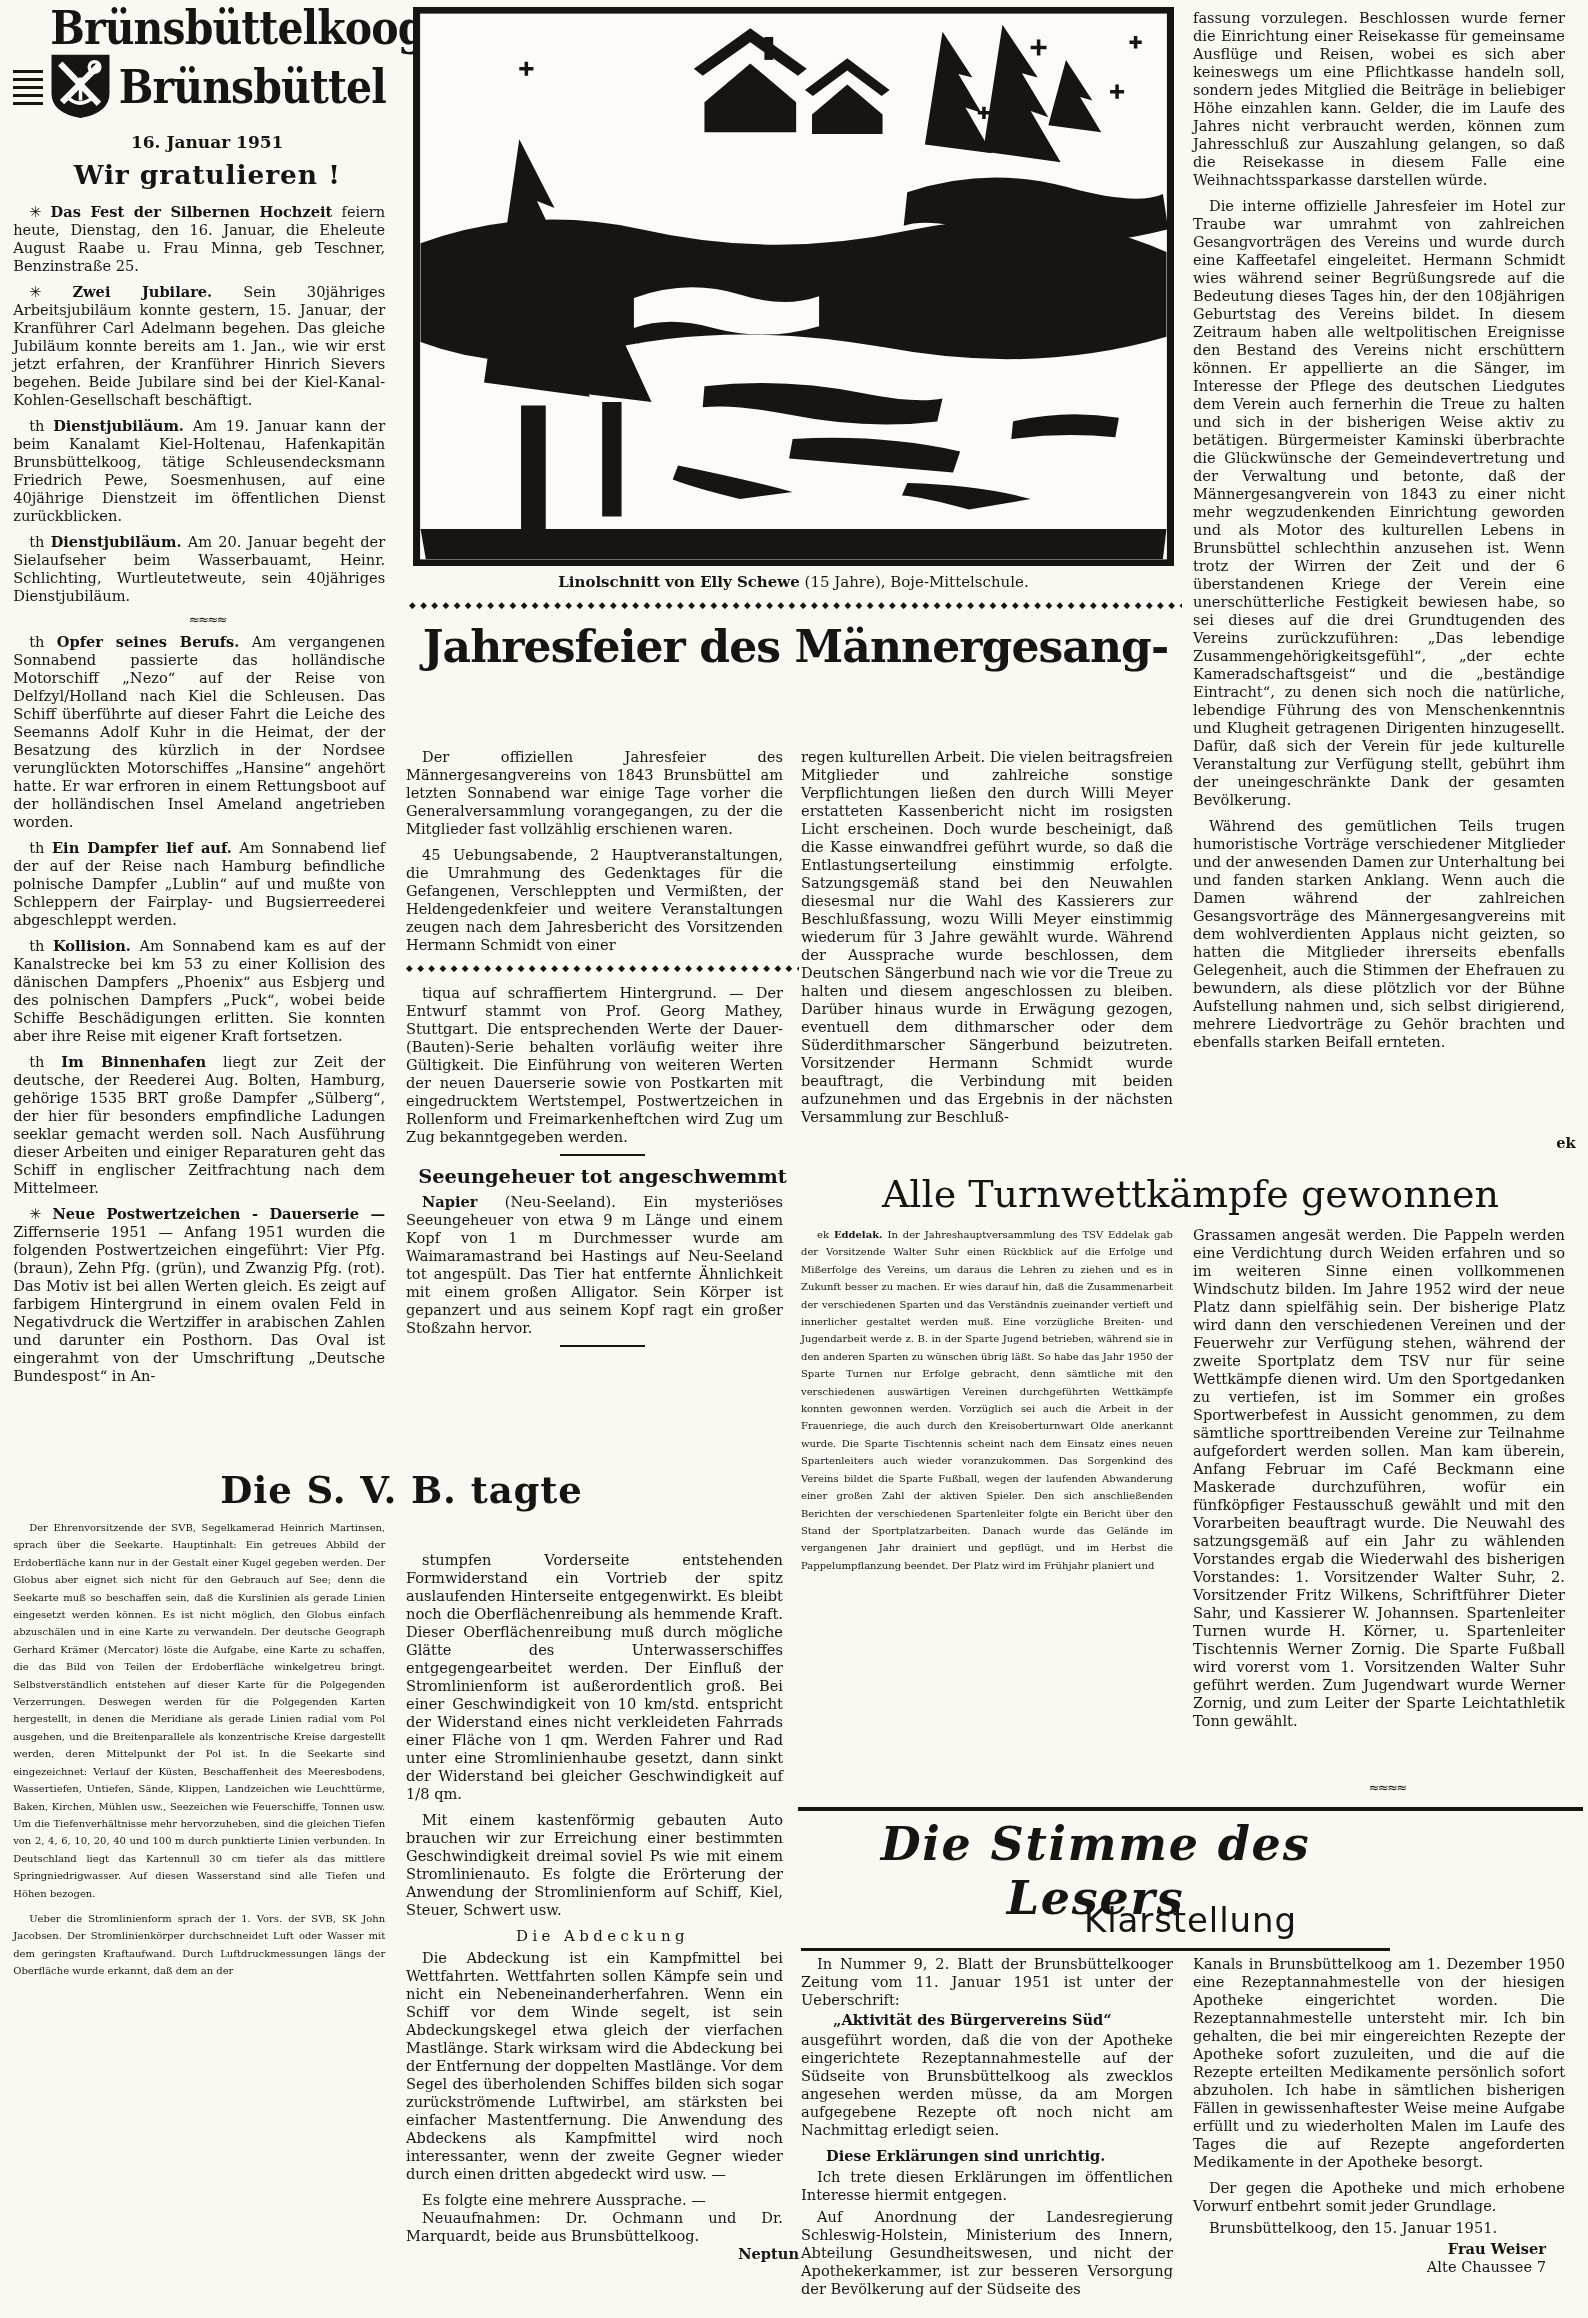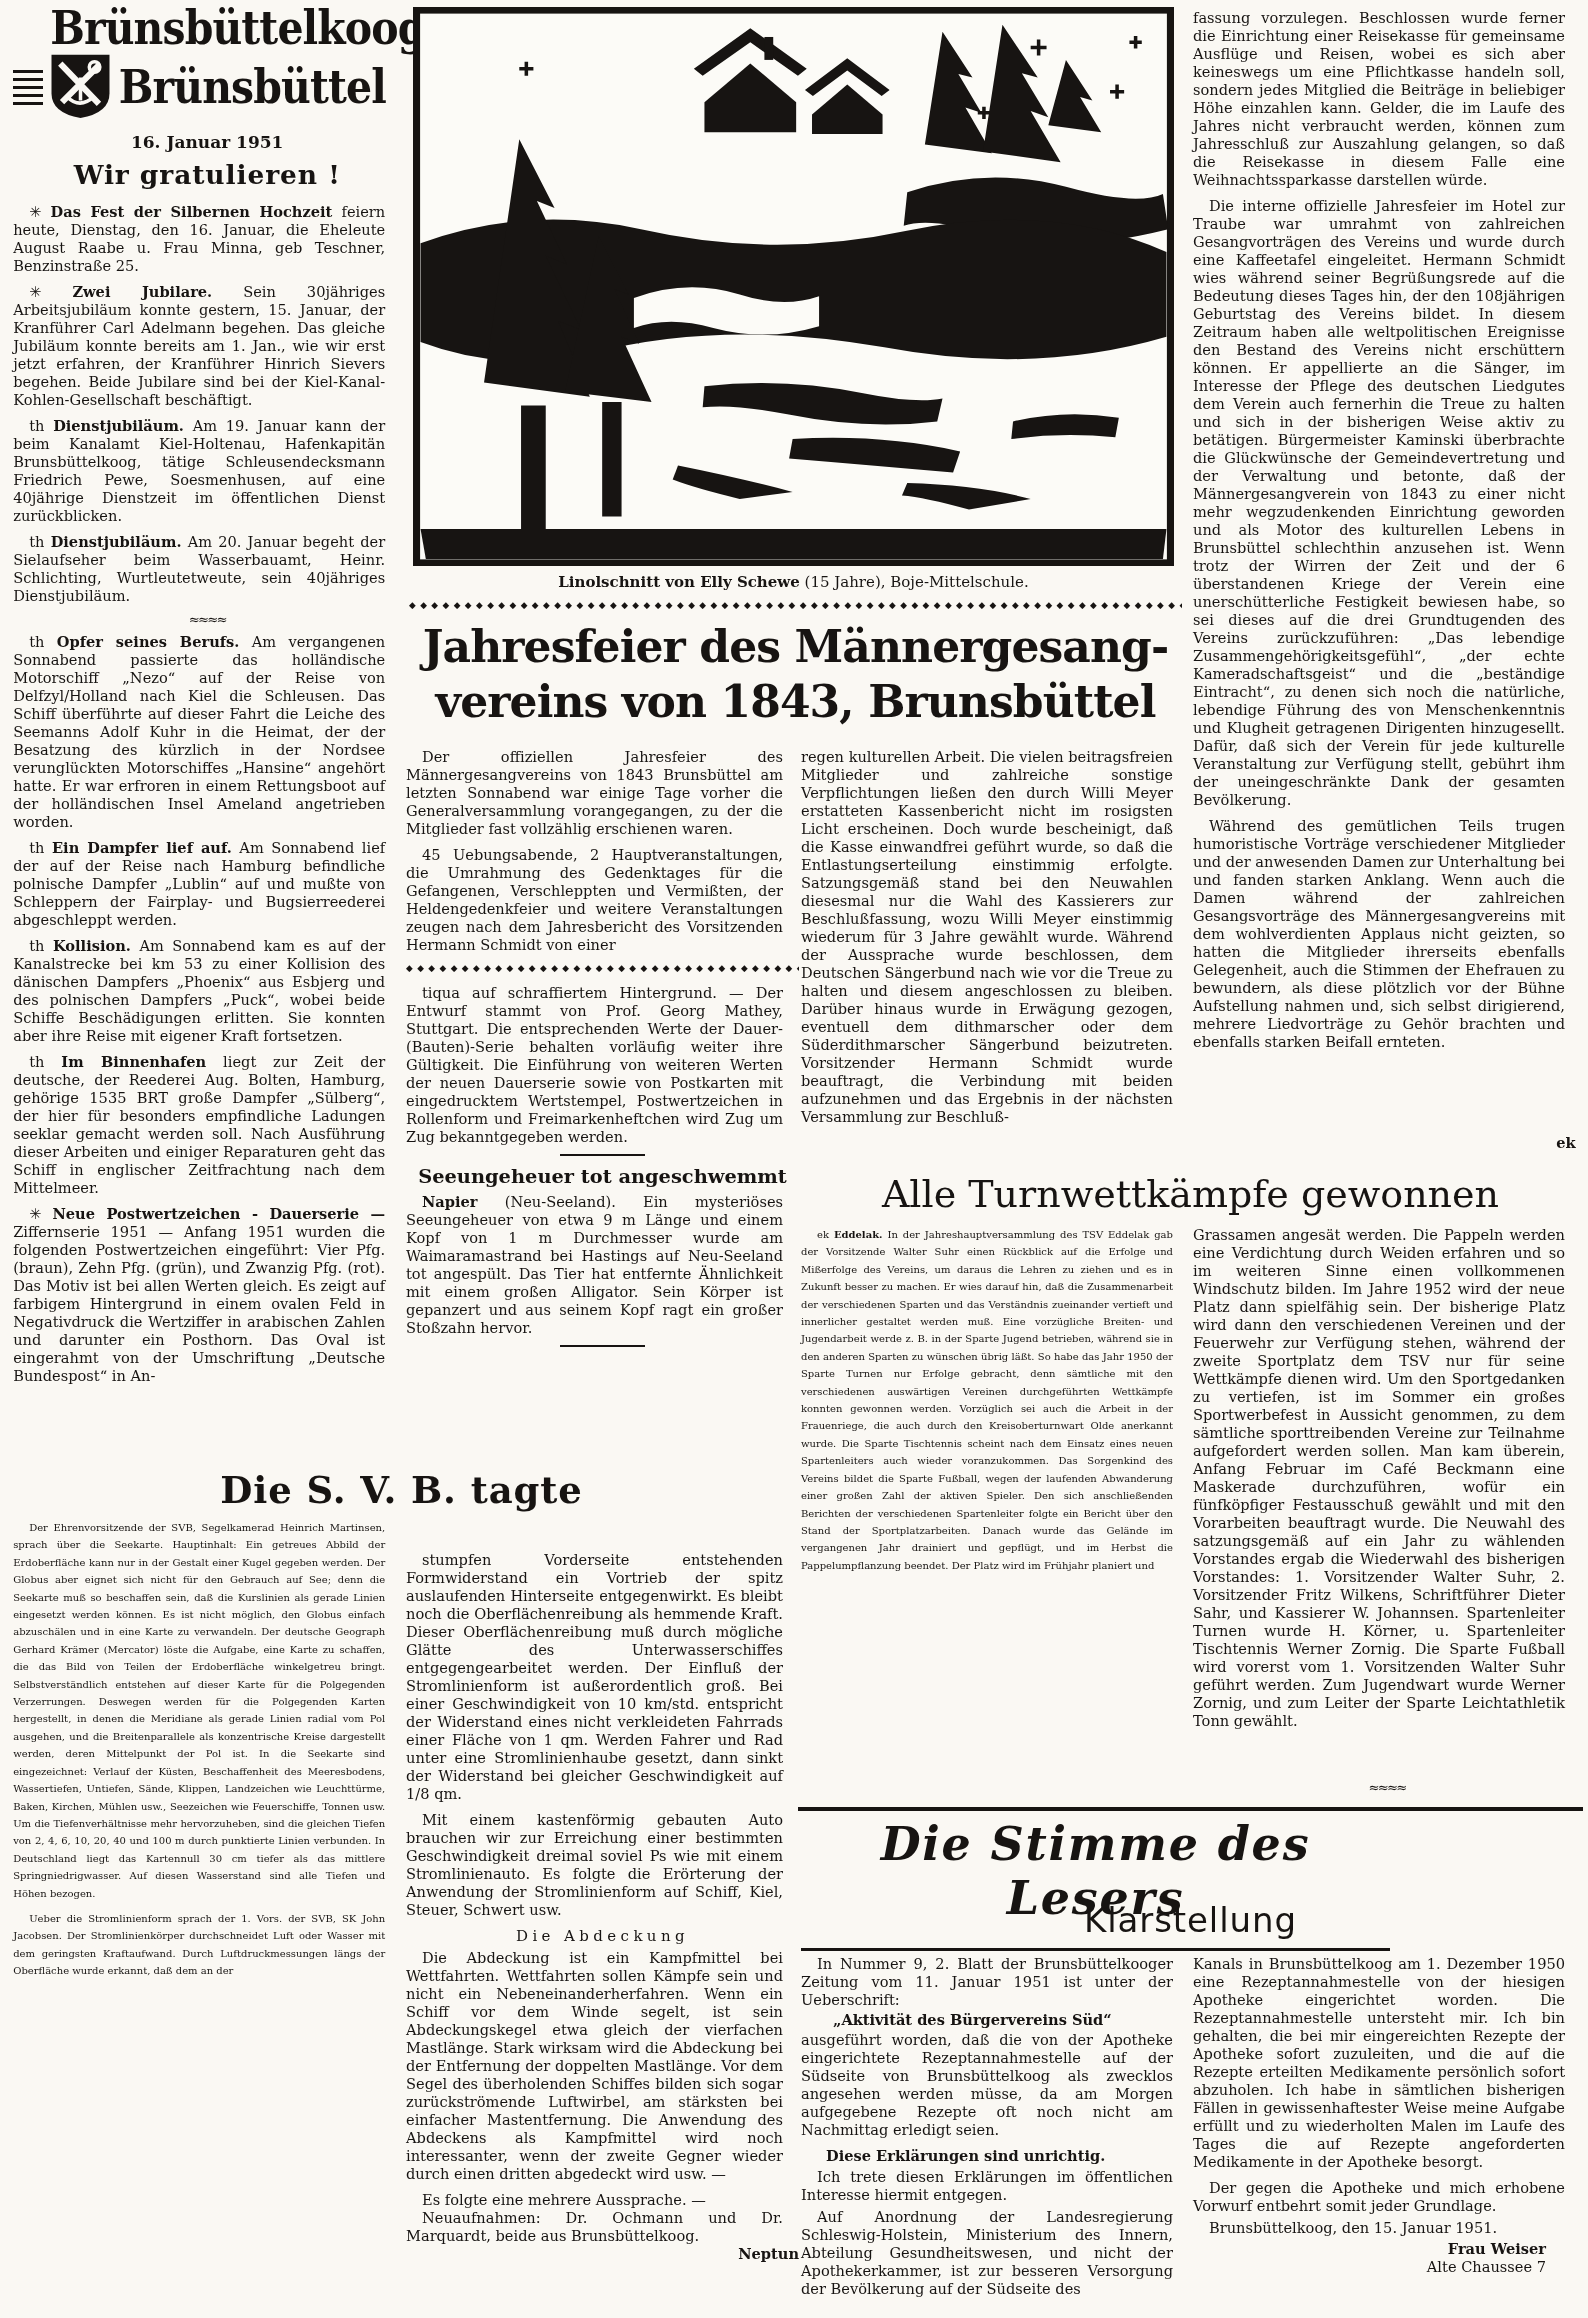--- a/index.html
+++ b/index.html
@@ -136,21 +136,20 @@
 </div>
 
 <div class="abs caption" style="left:413px;top:573px;width:761px" data-name="linocut-caption">
   <b data-name="caption-author">Linolschnitt von Elly Schewe</b><span data-name="caption-detail"> (15 Jahre), Boje-Mittelschule.</span>
 </div>
 
 <div class="abs diamonds" style="left:409px;top:600px;width:773px" data-name="diamond-rule"></div>
 
 <div class="abs headline" style="left:409px;top:619px;width:773px" data-name="jahresfeier-headline">
   <div data-name="headline-line1">Jahresfeier des Männergesang-</div>
-  <div data-name="headline-line2">vereins von 1843, Brunsbüttel</div>
 </div>
 
 <div class="abs col" style="left:406px;top:748px;width:393px" data-name="column-2">
   <p data-name="article-paragraph">Der offiziellen Jahresfeier des Männergesangvereins von 1843 Brunsbüttel am letzten Sonnabend war einige Tage vorher die Generalversammlung vorangegangen, zu der die Mitglieder fast vollzählig erschienen waren.</p>
   <p data-name="article-paragraph">45 Uebungsabende, 2 Hauptveranstaltungen, die Umrahmung des Gedenktages für die Gefangenen, Verschleppten und Vermißten, der Heldengedenkfeier und weitere Veranstaltungen zeugen nach dem Jahresbericht des Vorsitzenden Hermann Schmidt von einer</p>
   <div class="diamonds" style="margin:8.8px 0 10.6px 0" data-name="diamond-rule"></div>
   <p data-name="postwertzeichen-continuation">tiqua auf schraffiertem Hintergrund. — Der Entwurf stammt von Prof. Georg Mathey, Stuttgart. Die entsprechenden Werte der Dauer-(Bauten)-Serie behalten vorläufig weiter ihre Gültigkeit. Die Einführung von weiteren Werten der neuen Dauerserie sowie von Postkarten mit eingedrucktem Wertstempel, Postwertzeichen in Rollenform und Freimarkenheftchen wird Zug um Zug bekanntgegeben werden.</p>
   <div class="shortrule" data-name="section-rule"></div>
   <div class="see-title" data-name="seeungeheuer-title">Seeungeheuer tot angeschwemmt</div>
   <p data-name="seeungeheuer-paragraph"><span class="lead">Napier</span> <span>(Neu-Seeland). Ein mysteriöses Seeungeheuer von etwa 9 m Länge und einem Kopf von 1 m Durchmesser wurde am Waimaramastrand bei Hastings auf Neu-Seeland tot angespült. Das Tier hat entfernte Ähnlichkeit mit einem großen Alligator. Sein Körper ist gepanzert und aus seinem Kopf ragt ein großer Stoßzahn hervor.</span></p>

